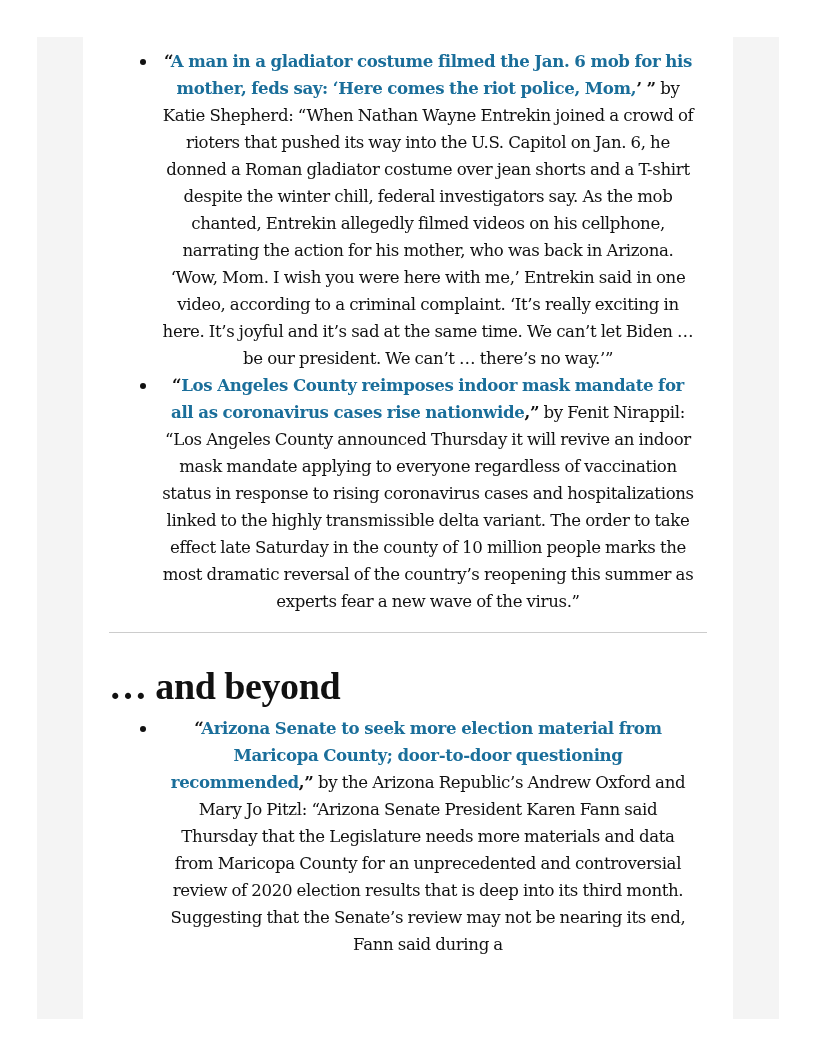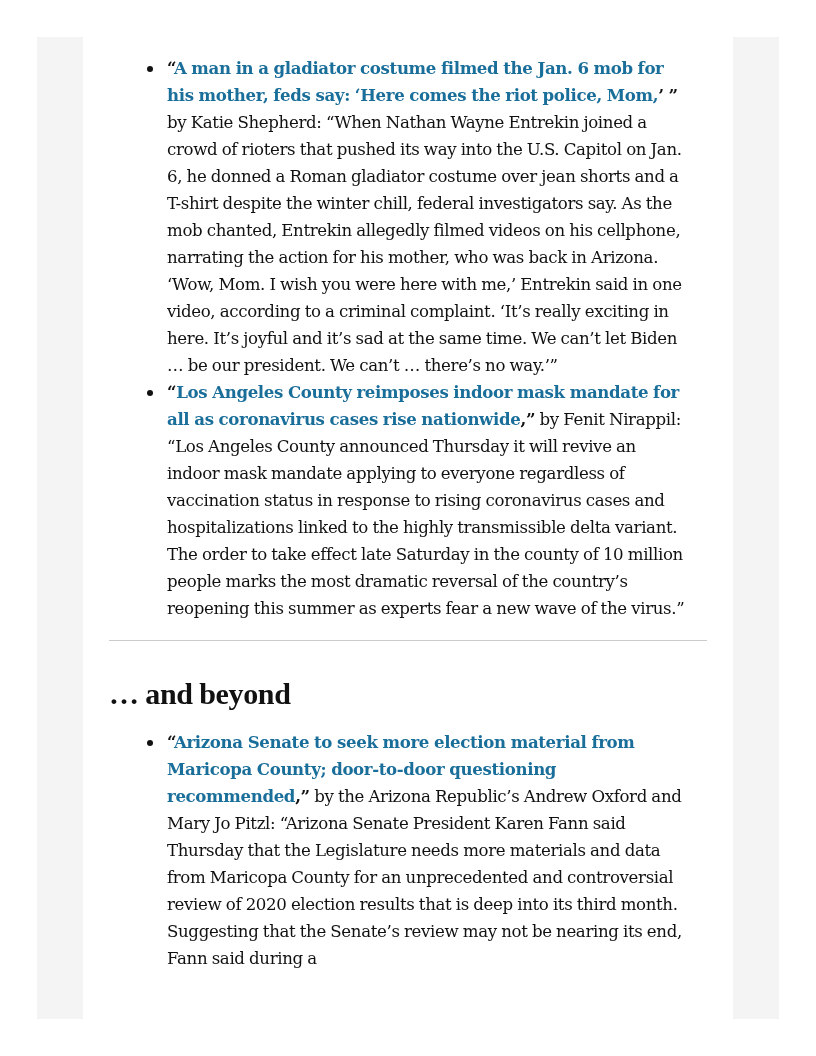--- a/index.html
+++ b/index.html
@@ -6,32 +6,32 @@
   body { width: 816px; height: 1056px; position: relative; overflow: hidden; }
   .gutter { position: absolute; top: 37px; width: 46px; height: 982px; background: #f4f4f4; }
   .gutter.left { left: 37px; }
   .gutter.right { left: 733px; }
   .content {
     position: absolute; left: 109px; top: 37px; width: 598px;
     font-family: "DejaVu Serif", "Liberation Serif", serif;
     font-size: 17px; line-height: 27px; color: #111111;
   }
   .content .cont { margin: 0 0 0 40px; }
-  ul.items { margin: 18px; padding: 0 0 0 40px; list-style: none; }
+  ul.items { margin: 11px; padding: 0 0 0 40px; list-style: none; text-align: center; }
   ul.items li { position: relative; margin: 0; }
   ul.items li::before {
     content: ""; position: absolute; left: -20px; top: 11px;
     width: 6px; height: 6px; border-radius: 50%; background: #111111;
   }
   .q { font-weight: bold; }
   a.headline { color: #1a6e9a; font-weight: bold; text-decoration: none; }
   hr.divider { border: 0; border-top: 1px solid #cccccc; margin: 17px 0 0 0; }
   h2.section {
     font-family: "Liberation Serif", "DejaVu Serif", serif;
-    font-weight: bold; font-size: 30px; line-height: 34px;
+    font-weight: bold; font-size: 38px; line-height: 34px;
     margin: 36px 0 12px 0; color: #111111;
   }
   
   .content { letter-spacing: -0.35px; word-spacing: -0.5px; }
   .content, .content a { font-size: 16.6px; }
 </style>
 </head>
 <body>
 
 <div class="gutter left"></div>

